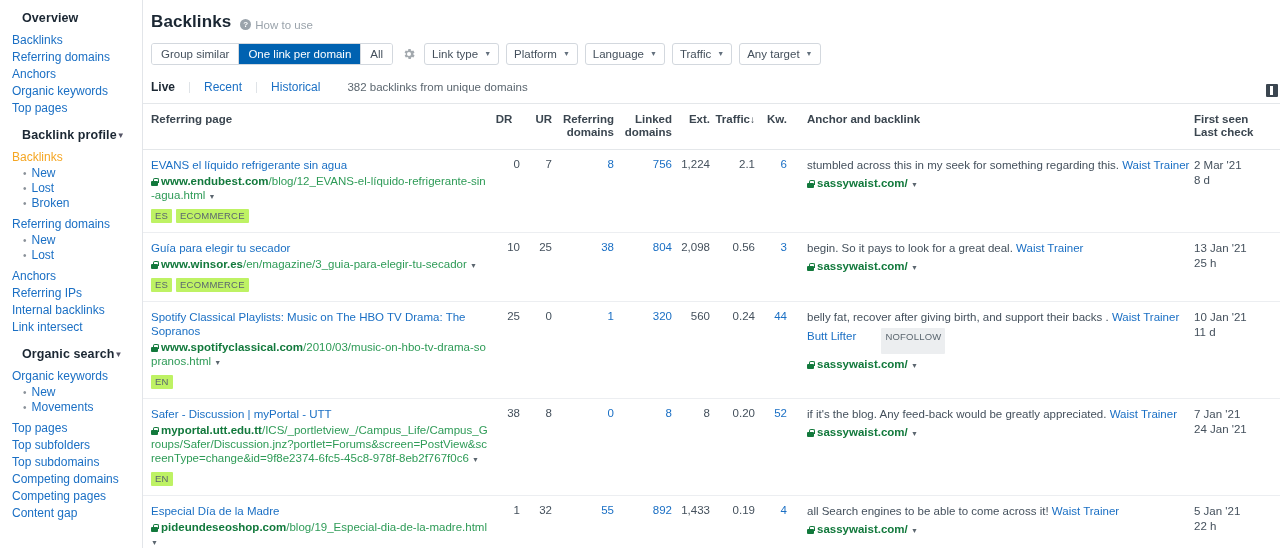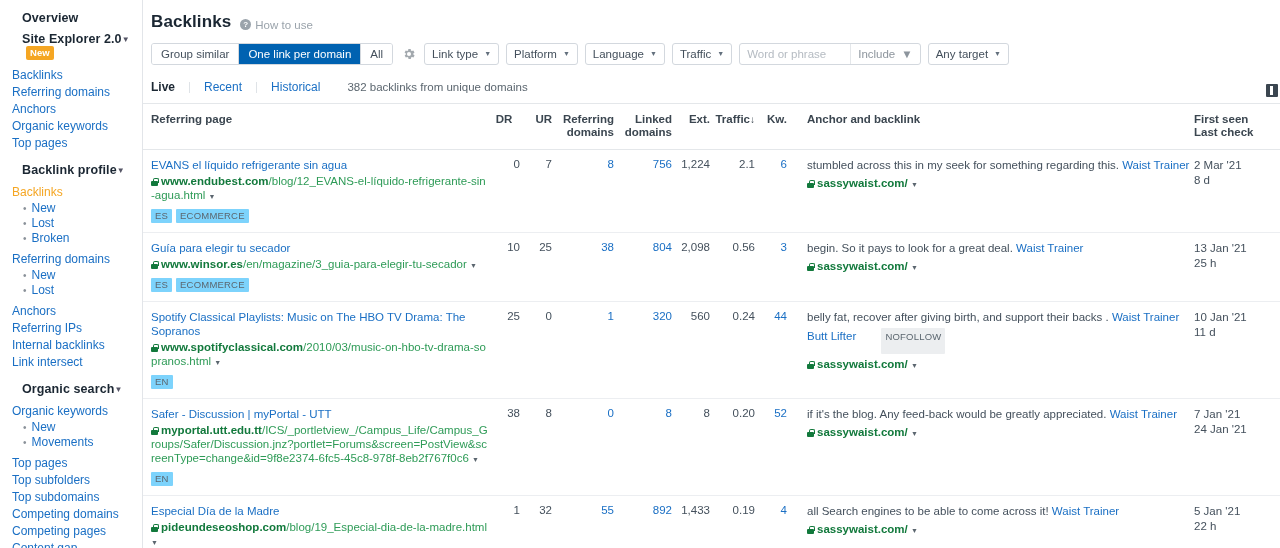--- a/index.html
+++ b/index.html
@@ -146,21 +146,21 @@
     background: #12793c; border-radius: 1px;
   }
   .lock::after {
     content: ""; position: absolute; left: 1.5px; top: 0; width: 4px; height: 4px;
     border: 1.2px solid #12793c; border-bottom: none;
     border-radius: 2px 2px 0 0;
   }
   .tri-s { font-size: 7px; color: #5b666f; }
   .tags { margin-top: 4px; }
   .tag {
-    display: inline-block; background: #7dd3fc; color: #5b666f;
+    display: inline-block; background: #bef264; color: #5b666f;
     font-size: 9.5px; padding: 1px 4px 2px; margin-right: 4px; border-radius: 1px;
     letter-spacing: .2px;
   }
   .td-anchor { padding-left: 20px !important; font-size: 11.5px; line-height: 15px; color: #44505c; }
   .td-anchor .alink { color: #1a6fc4; cursor: pointer; }
   .nofollow {
     display: inline-block; background: #eceef0; color: #5b666f; font-size: 9.5px;
     padding: 1px 4px 10px; border-radius: 1px; margin: 3px 0 0 22px; letter-spacing: .2px;
   }
   .target { margin-top: 3px; font-size: 11.5px; color: #12793c; font-weight: bold; }
@@ -169,23 +169,20 @@
   .td-seen .lc { color: #44505c; }
 </style>
 </head>
 <body>
 
 <div class="app">
 
   <div class="sidebar">
     <div class="sb-head">Overview</div>
 
-    <div class="sb-head">
-      <span>Site Explorer 2.0</span><span class="caret">▼</span><span class="badge-new">New</span>
-    </div>
     <div class="sb-link">Backlinks</div>
     <div class="sb-link">Referring domains</div>
     <div class="sb-link">Anchors</div>
     <div class="sb-link">Organic keywords</div>
     <div class="sb-link">Top pages</div>
 
     <div class="sb-head group">
       <span>Backlink profile</span><span class="caret">▼</span>
     </div>
     <div class="sb-link active">Backlinks</div>
@@ -245,27 +242,20 @@
           <span>Platform</span>
             <span class="tri">▼</span>
         </div>
         <div class="drop">
           <span>Language</span>
             <span class="tri">▼</span>
         </div>
         <div class="drop">
           <span>Traffic</span>
             <span class="tri">▼</span>
-        </div>
-        <div class="searchbox">
-          <input type="text" placeholder="Word or phrase" style="">
-          <div class="inc">
-            <span>Include</span>
-              <span class="tri">▼</span>
-          </div>
         </div>
         <div class="drop">
           <span>Any target</span>
             <span class="tri">▼</span>
         </div>
       </div>
 
       <div class="tabs-row">
         <div class="tab active">Live</div>
         <div class="tab-sep"></div>

